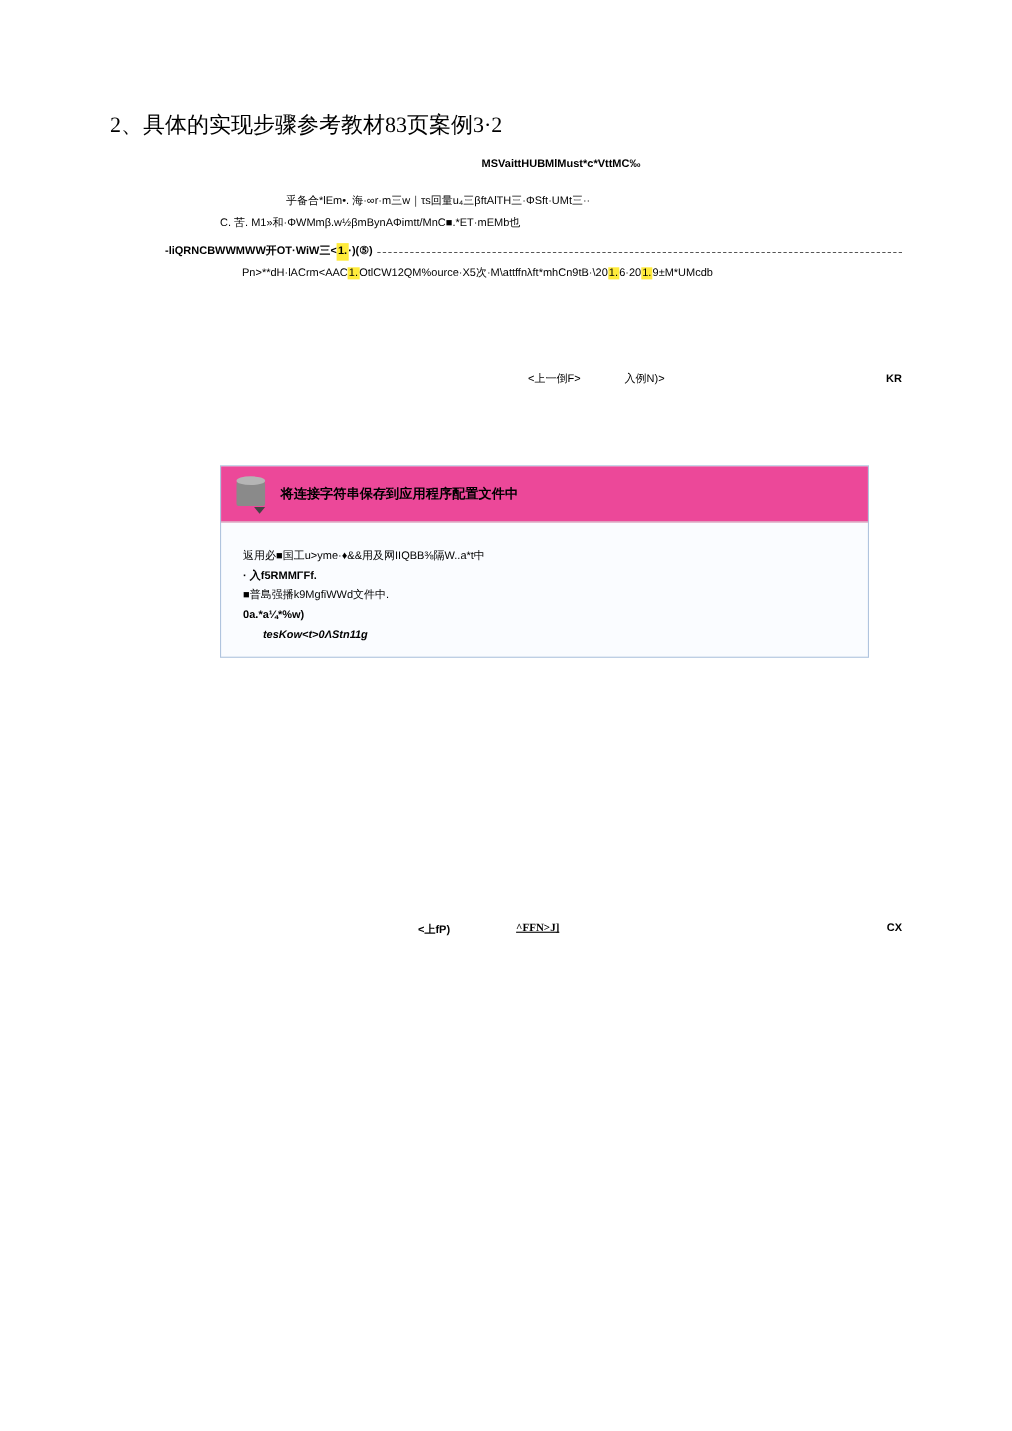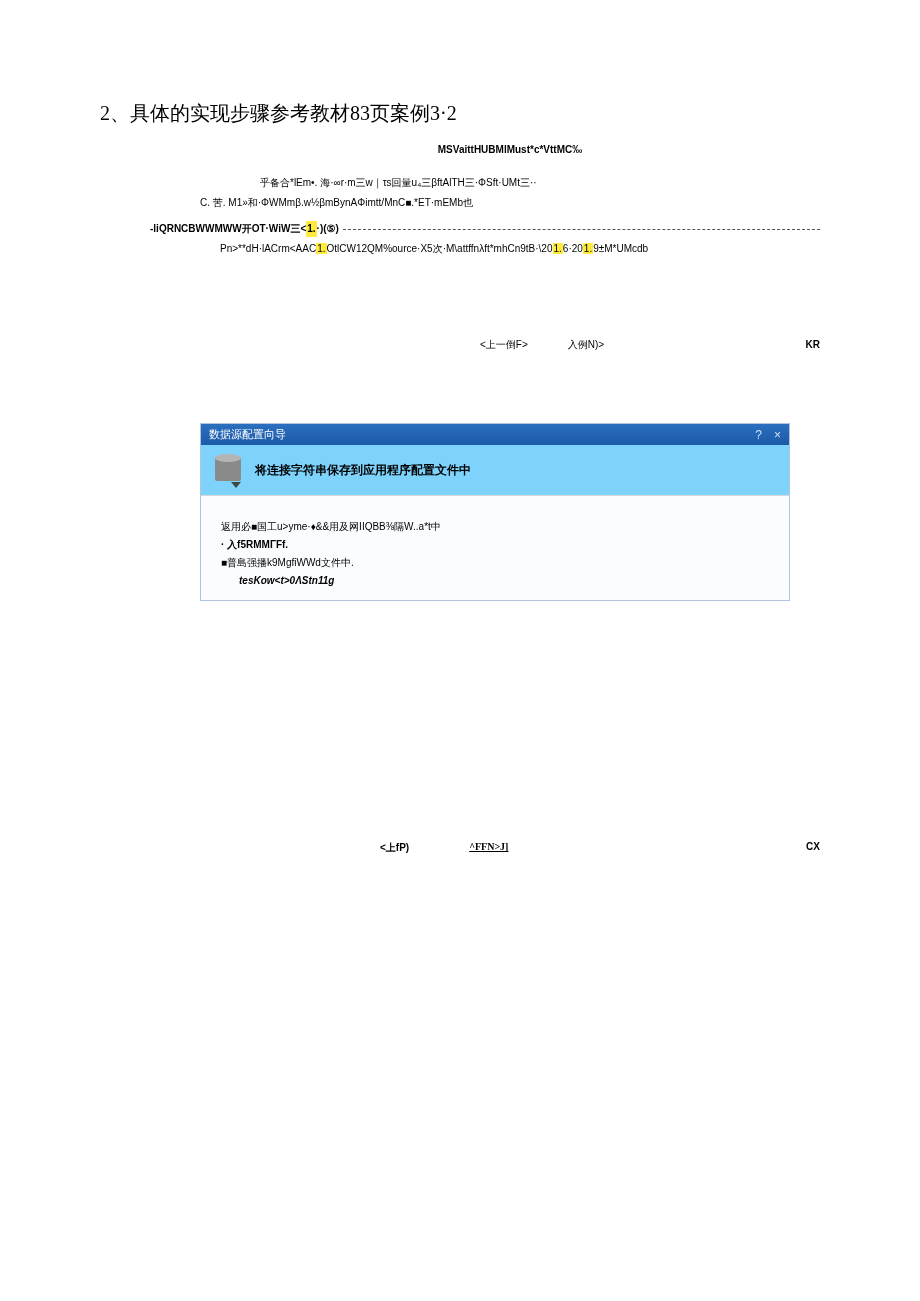--- a/index.html
+++ b/index.html
@@ -98,21 +98,21 @@
     .wizard-titlebar .wiz-ctrl {
       margin-left: 12px;
       color: #cfe3ff;
       font-size: 12px;
     }
     .wizard-header {
       display: flex;
       align-items: center;
       padding: 8px 14px;
       border-bottom: 1px solid #d8d8d8;
-      background: #7dd3fc;
+      background: #ec4899;
     }
     .wizard-icon {
       width: 30px;
       height: 34px;
       margin-right: 10px;
       position: relative;
     }
     .wizard-icon .cyl {
       width: 26px;
       height: 24px;
@@ -203,36 +203,32 @@
     </div>
 
     <div class="nav-row">
       <span class="nav1">&lt;上一倒F&gt;</span>
       <span class="nav2">入例N)&gt;</span>
       <span class="nav3">KR</span>
     </div>
   </div>
 
   <div class="wizard">
-    <div class="wizard-titlebar">
-      <span class="wiz-title">数据源配置向导</span>
-      <span class="wiz-ctrl">?</span>
-      <span class="wiz-ctrl">×</span>
-    </div>
     <div class="wizard-header">
       <div class="wizard-icon">
         <div class="cyl"></div>
         <div class="arrow"></div>
       </div>
       <div class="wizard-header-text">将连接字符串保存到应用程序配置文件中</div>
     </div>
     <div class="wizard-body">
       <div>返用必■国工u&gt;yme·♦&amp;&amp;用及网IIQBB⅜隔W..a*t中</div>
       <div class="bold">·  入f5RMMΓFf.</div>
       <div>■普島强播k9MgfiWWd文件中.</div>
+      <div class="bold">0a.*a¼*%w)</div>
       <div class="bold" style="margin-left:18px;font-style:italic;">tesKow&lt;t&gt;0ΛStn11g</div>
     </div>
   </div>
 
   <div class="nav-row2">
     <span class="n1">&lt;上fP)</span>
     <span class="n2">^FFN&gt;J]</span>
     <span class="n3">CX</span>
   </div>
 

